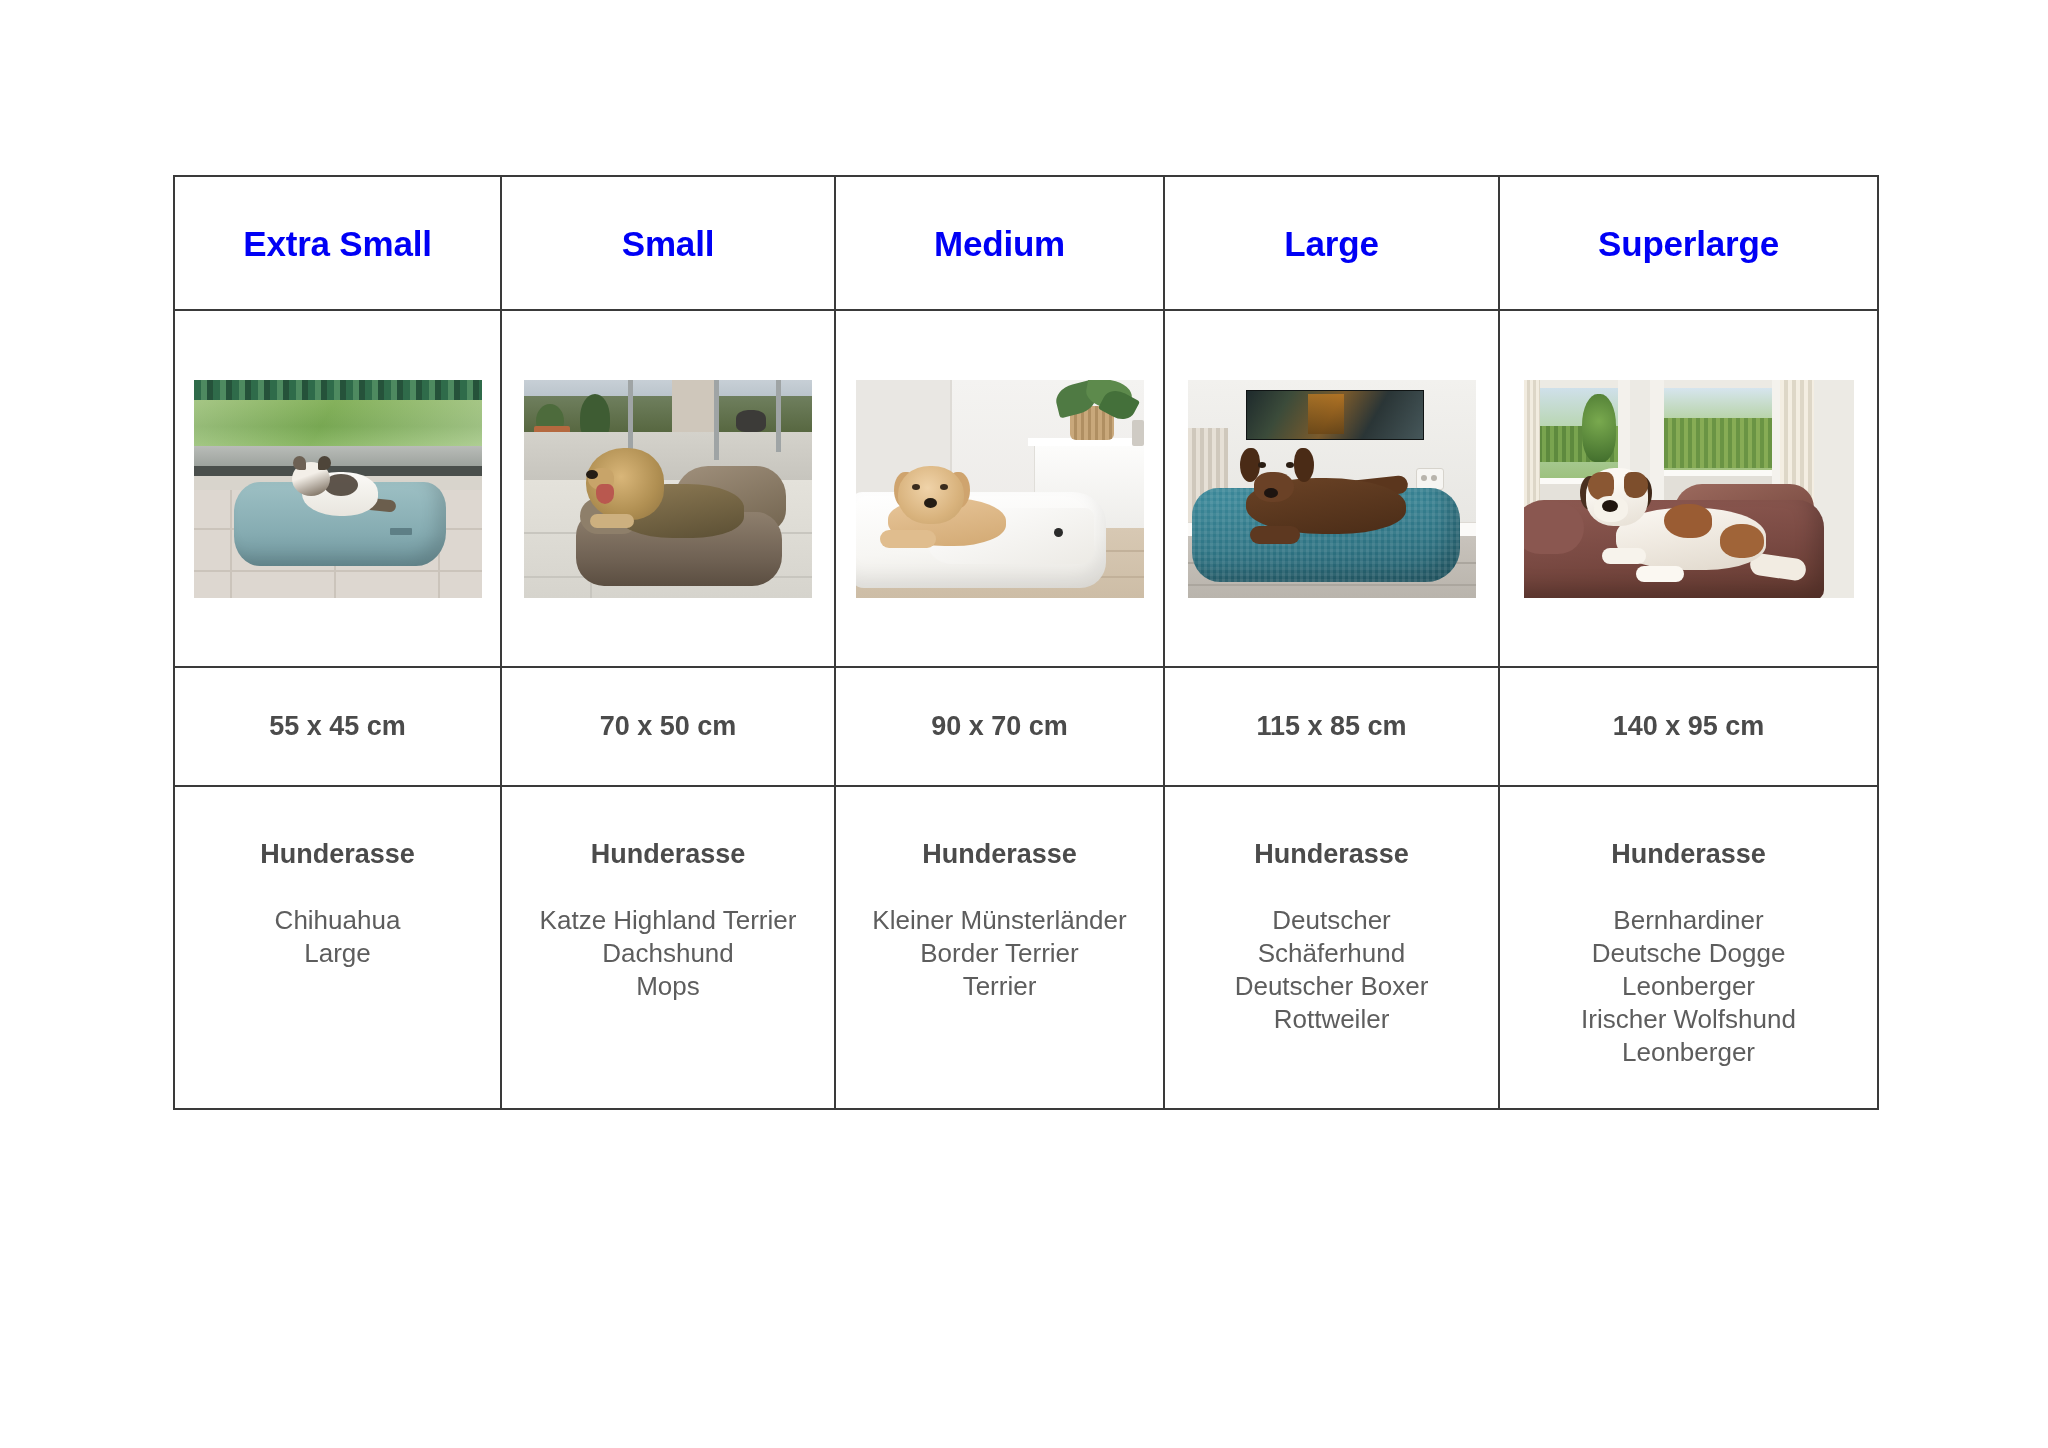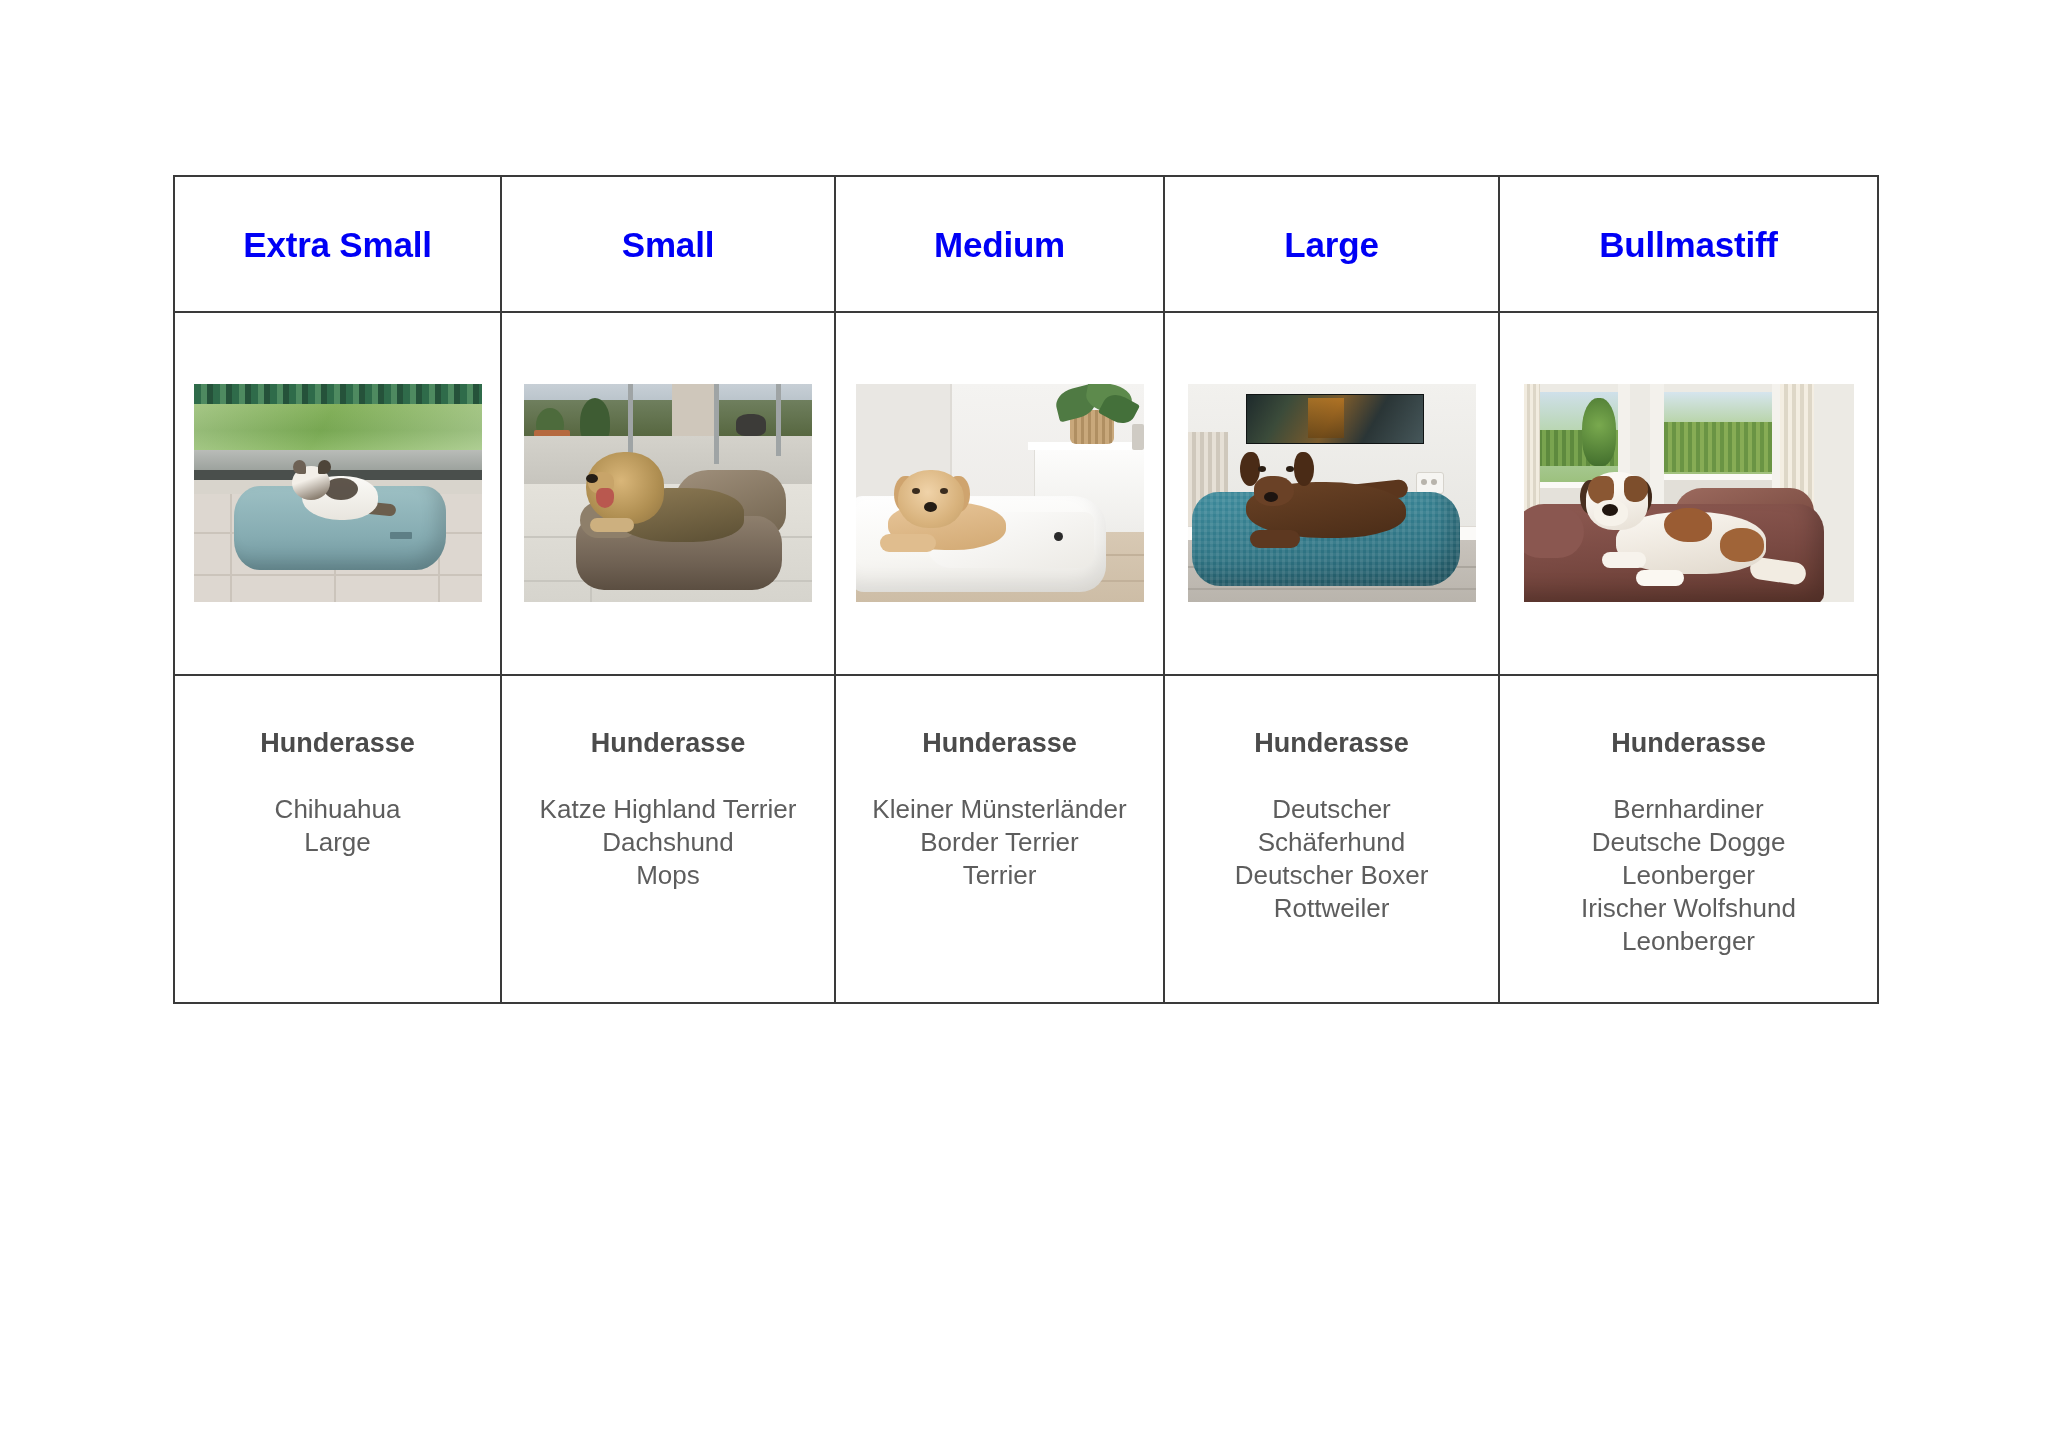--- a/index.html
+++ b/index.html
@@ -378,21 +378,21 @@
         <td>
           <div class="head-label">Small</div>
         </td>
         <td>
           <div class="head-label">Medium</div>
         </td>
         <td>
           <div class="head-label">Large</div>
         </td>
         <td>
-          <div class="head-label">Bullmastiff</div>
+          <div class="head-label">Superlarge</div>
         </td>
       </tr>
 
       <tr class="row-image">
 
         <td>
           <div class="photo-wrap">
             <div class="photo">
               <div class="p1-hedge"></div>
               <div class="p1-grass"></div>
@@ -543,20 +543,37 @@
               <div class="p5-doghead"></div>
               <div class="p5-mask1"></div>
               <div class="p5-mask2"></div>
               <div class="p5-snout"></div>
               <div class="p5-nose"></div>
             </div>
           </div>
         </td>
       </tr>
 
+      <tr class="row-size">
+        <td>
+          <div class="size-label">55 x 45 cm</div>
+        </td>
+        <td>
+          <div class="size-label">70 x 50 cm</div>
+        </td>
+        <td>
+          <div class="size-label">90 x 70 cm</div>
+        </td>
+        <td>
+          <div class="size-label">115 x 85 cm</div>
+        </td>
+        <td>
+          <div class="size-label">140 x 95 cm</div>
+        </td>
+      </tr>
 
       <tr class="row-breed">
 
         <td>
           <div class="breed-cell">
             <div class="breed-title">Hunderasse</div>
             <div class="breed-list">
               <div>Chihuahua</div>
               <div>Large</div>
             </div>

